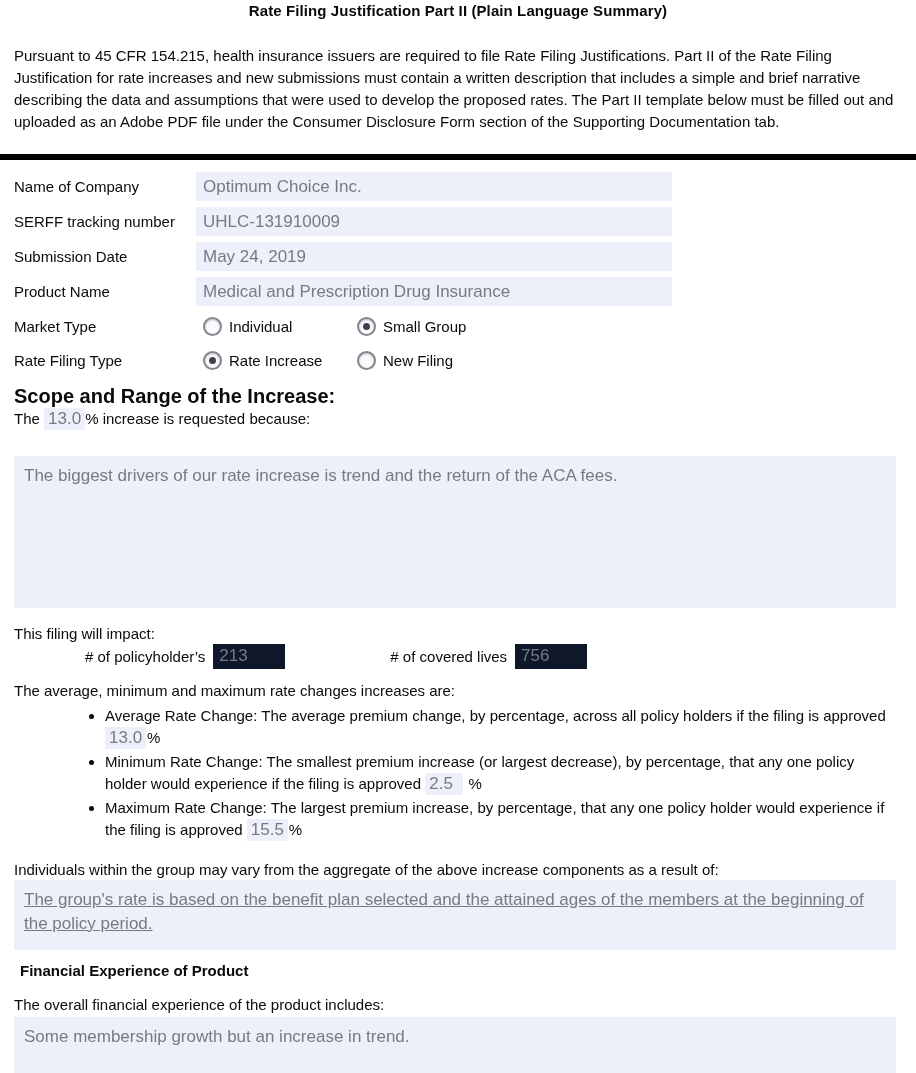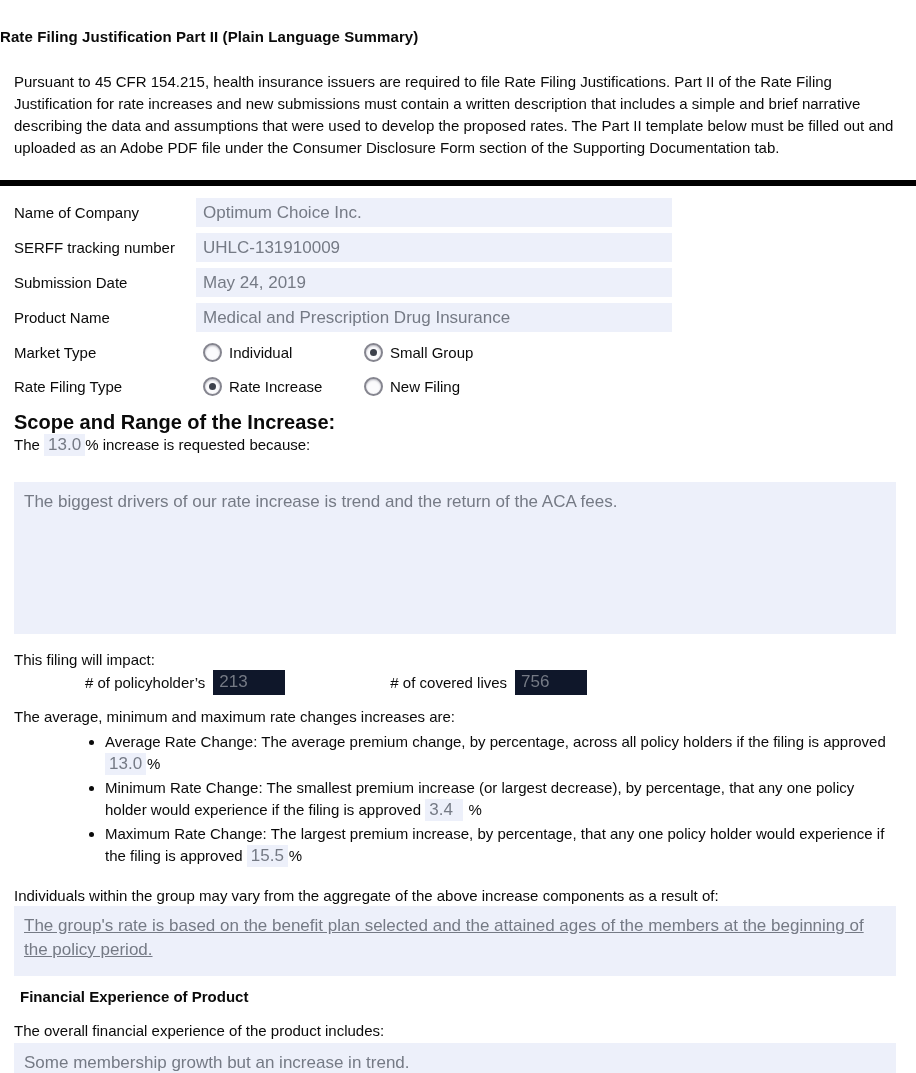--- a/index.html
+++ b/index.html
@@ -5,40 +5,40 @@
   * { margin: 0; padding: 0; box-sizing: border-box; }
   html, body { background: #ffffff; }
   body {
     width: 916px; height: 1073px; overflow: hidden;
     font-family: "Liberation Sans", sans-serif;
     color: #0a0a0a;
   }
   .page { width: 916px; height: 1073px; overflow: hidden; background: #fff; }
 
   .doc-title {
-    padding-top: 28px; text-align: left;
+    padding-top: 2px; text-align: center;
     font-size: 15px; font-weight: bold; letter-spacing: 0.1px;
   }
   .intro {
     margin: 26px 14px 4px 14px;
     font-size: 15px; line-height: 22px;
   }
   .rule { margin-top: 21px; height: 6px; background: #000; width: 100%; }
 
   .form { margin: 12px 0 0 14px; }
   .form-row { display: flex; align-items: center; margin-bottom: 6px; }
   .form-label { width: 182px; font-size: 15px; flex: none; }
   .form-value {
     width: 476px; height: 29px; background: #edf0fa;
     color: #757a85; font-size: 17px;
     display: flex; align-items: center; padding-left: 7px;
   }
 
   .radio-row { display: flex; align-items: center; height: 29px; margin-bottom: 5px; }
-  .radio-group { display: flex; align-items: center; gap: 7px; }
+  .radio-group { display: flex; align-items: center; }
   .radio-option { display: inline-flex; align-items: center; margin-left: 7px; width: 147px; }
   .radio-option:last-child { width: auto; }
   .radio {
     width: 19px; height: 19px; border-radius: 50%;
     border: 2px solid #85858f; background: #fbfbfd;
     box-shadow: inset 0 1px 2px rgba(60,60,80,0.35);
     position: relative; flex: none; cursor: pointer;
   }
   .radio.checked::after {
     content: ''; position: absolute; left: 4px; top: 4px;
@@ -163,21 +163,21 @@
 
   <div class="avg-intro">The average, minimum and maximum rate changes increases are:</div>
 
   <ul class="bullets">
     <li>
       <span>Average Rate Change: The average premium change, by percentage, across all policy holders if the filing is approved</span>
       <span class="inline-value">13.0</span><span class="pct-after">%</span>
     </li>
     <li>
       <span>Minimum Rate Change: The smallest premium increase (or largest decrease), by percentage, that any one policy holder would experience if the filing is approved</span>
-      <span class="inline-value">3.4</span>&nbsp;<span class="pct-after">%</span>
+      <span class="inline-value">2.5</span>&nbsp;<span class="pct-after">%</span>
     </li>
     <li>
       <span>Maximum Rate Change: The largest premium increase, by percentage, that any one policy holder would experience if the filing is approved</span>
       <span class="inline-value">15.5</span><span class="pct-after">%</span>
     </li>
   </ul>
 
   <div class="variation-label">Individuals within the group may vary from the aggregate of the above increase components as a result of:</div>
 
   <div class="fill-box variation-box">The group's rate is based on the benefit plan selected and the attained ages of the members at the beginning of the policy period.</div>

